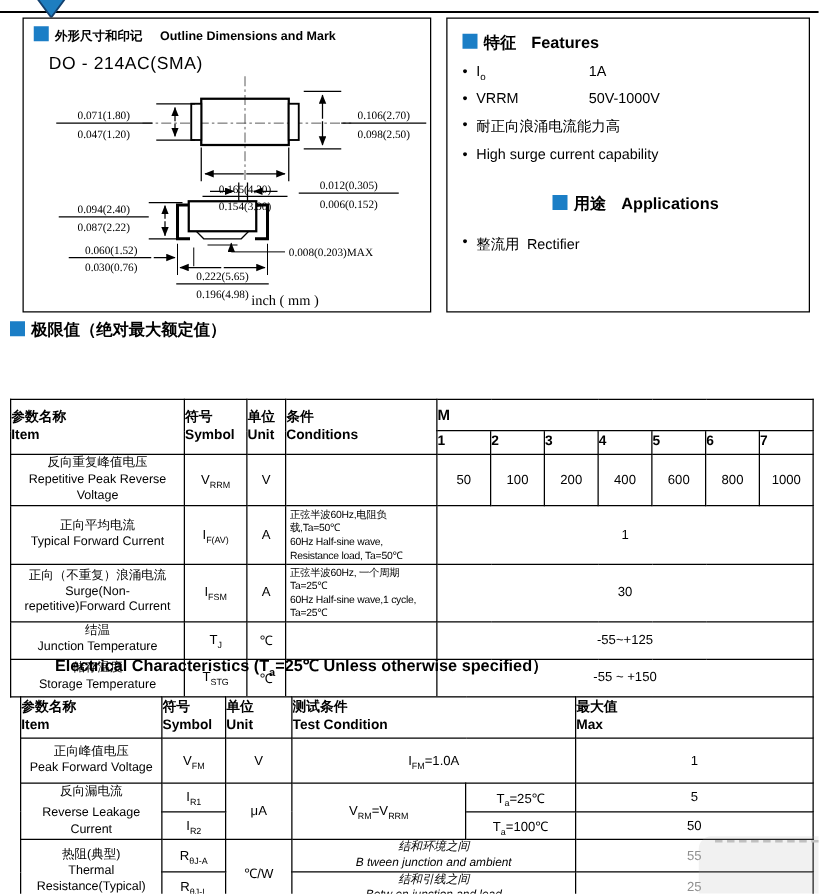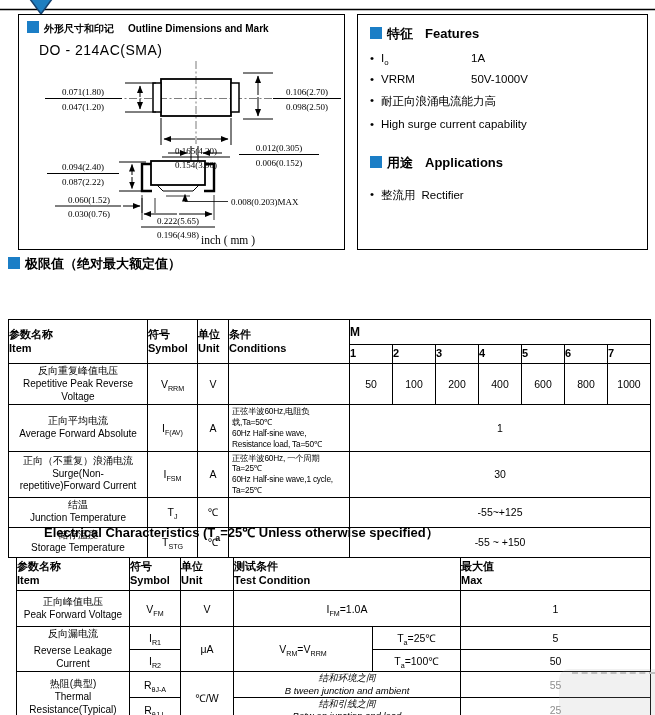--- a/index.html
+++ b/index.html
@@ -23,21 +23,21 @@
   .body { stroke:#000; stroke-width:1.8; fill:none; }
   .tab { stroke:#000; stroke-width:1.5; fill:#fff; }
   .leg { stroke:#000; stroke-width:2.4; fill:none; }
   
   .featwrap { padding:10px 0 0 12px; font-size:11.5px; }
   .fhead { font-weight:bold; font-size:13px; margin-bottom:4px; }
   .fhead .zh { margin-right:12px; }
   .frow { display:flex; margin-top:9px; }
   .frow .bu { width:11px; }
   .frow .lab { width:90px; }
-  .apphead { margin-top:24px; }
+  .apphead { margin-top:24px;text-align:center; }
   .approw { margin-top:16px; }
   .approw .zh { margin-right:6px; }
   
   .sech { position:absolute; font-weight:bold; font-size:13px; }
   .sech .l2 { margin-left:30px; margin-top:2px; }
   sub { font-size:68%; line-height:0; }
   
   table { border-collapse:collapse; table-layout:fixed; background:#fff; }
   td { border:1px solid #000; overflow:hidden; vertical-align:middle; }
   td.hd { font-weight:bold; font-size:11px; line-height:1.25; }
@@ -243,21 +243,21 @@
     <td class="c">100</td>
     <td class="c">200</td>
     <td class="c">400</td>
     <td class="c">600</td>
     <td class="c">800</td>
     <td class="c">1000</td>
   </tr>
   <tr style="height:40px">
     <td class="item">
           <div>正向平均电流</div>
-          <div>Average Forward Absolute</div>
+          <div>Typical Forward Current</div>
         </td>
     <td class="c sym"><span>I</span><sub>F(AV)</sub></td>
     <td class="c">A</td>
     <td class="cond">
           <div>正弦半波60Hz,电阻负载,Ta=50℃</div>
           <div>60Hz Half-sine wave, Resistance load, Ta=50℃</div>
         </td>
     <td class="c" colspan="7">1</td>
   </tr>
   <tr style="height:46px">

